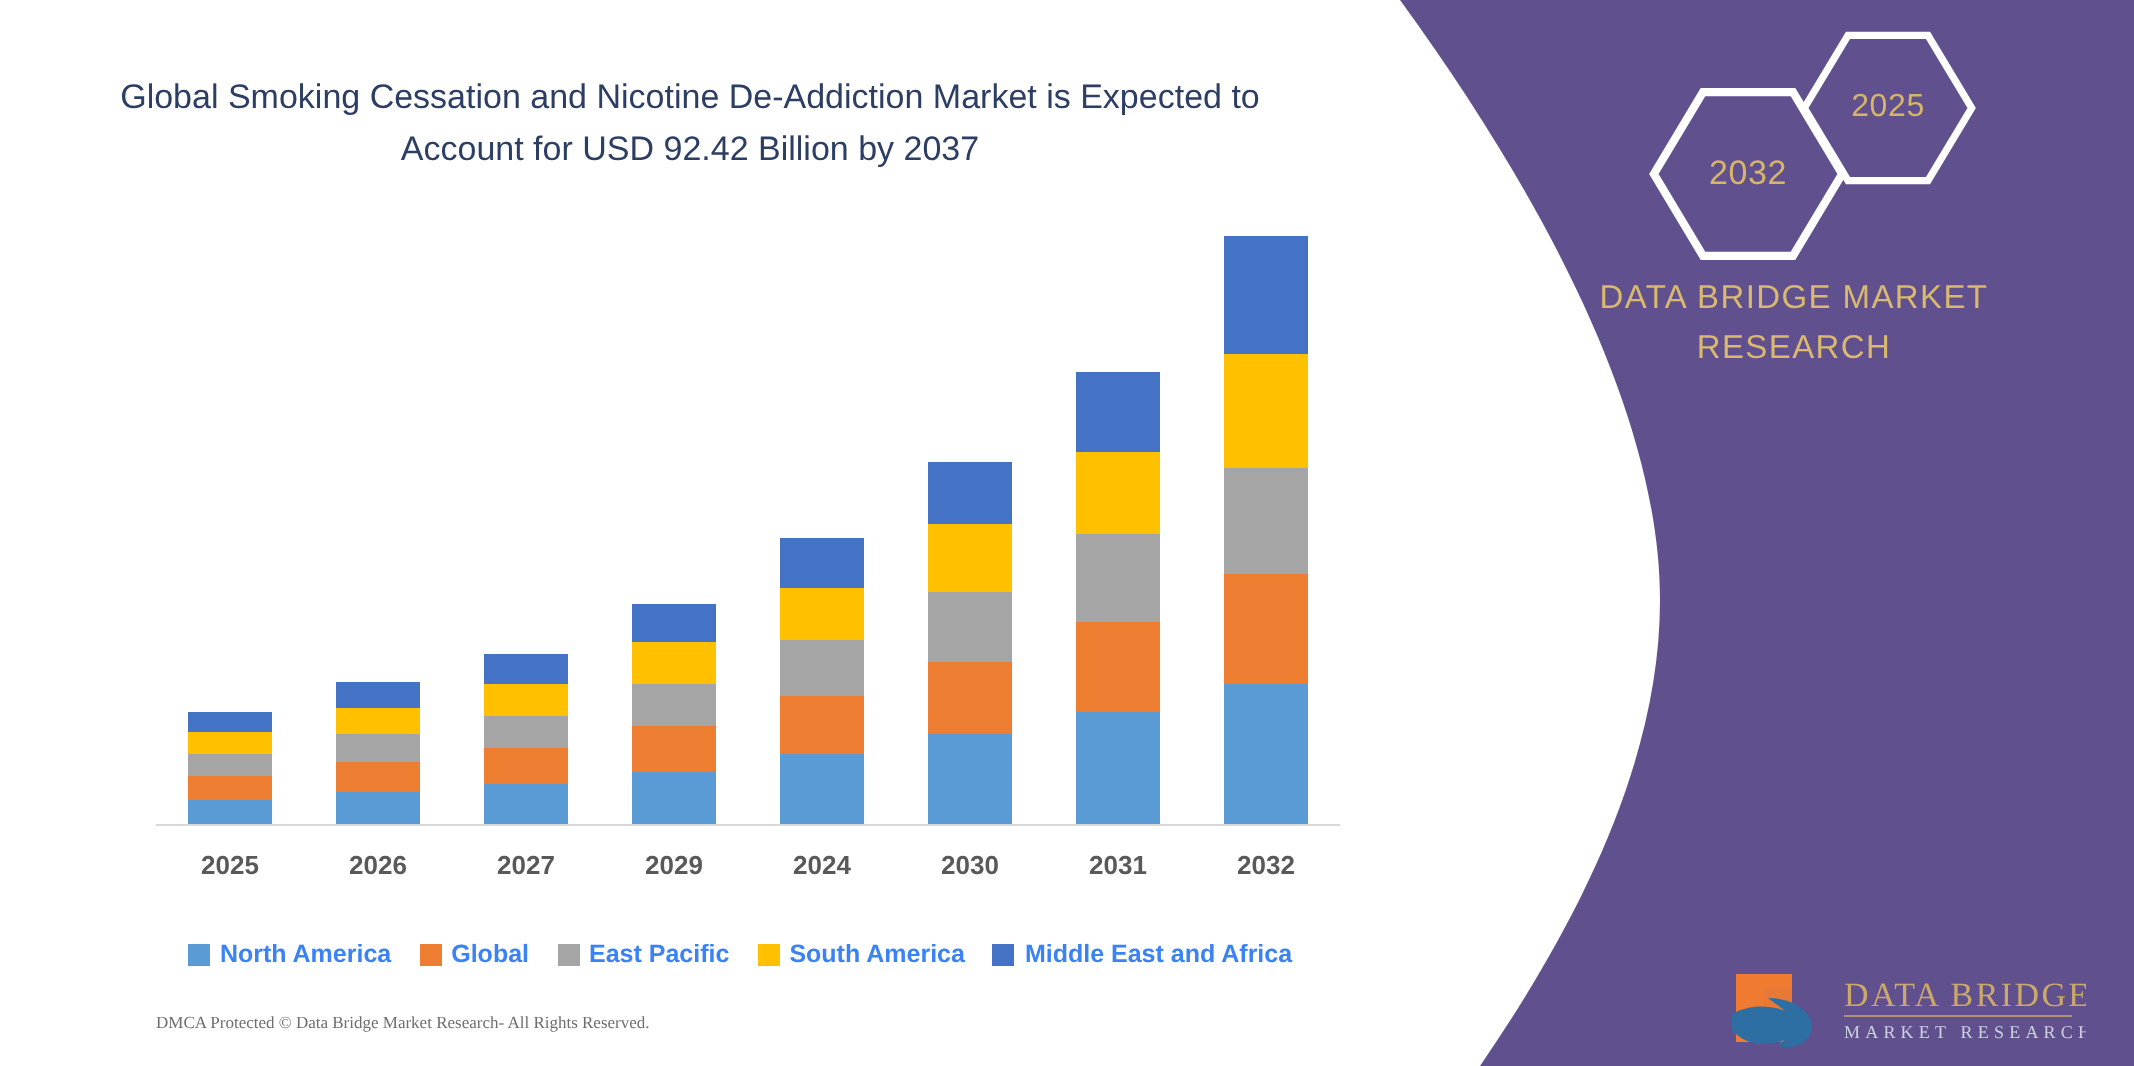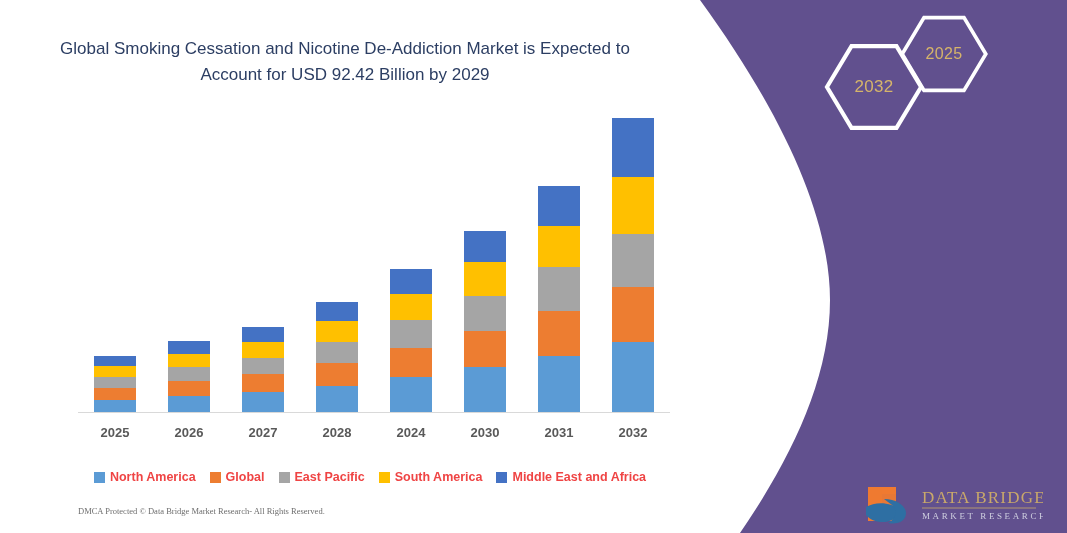--- a/index.html
+++ b/index.html
@@ -174,21 +174,21 @@
   .legend-item {
     display: flex;
     align-items: center;
     gap: 5px;
   }
   .legend-swatch {
     width: 11px; height: 11px;
     flex: 0 0 auto;
   }
   .legend-text {
-    color: #ef4444;
+    color: #3b82f6;
     font-size: 12.5px;
     font-weight: bold;
     white-space: nowrap;
   }
 
   .footer {
     position: absolute;
     left: 78px;
     top: 506px;
     width: 600px;
@@ -203,21 +203,21 @@
     white-space: nowrap;
   }
 </style>
 </head>
 <body>
 
 <div id="infographic">
 
   <div class="chart-area">
 
-    <div class="chart-title">Global Smoking Cessation and Nicotine De-Addiction Market is Expected to Account for USD 92.42 Billion by 2029</div>
+    <div class="chart-title">Global Smoking Cessation and Nicotine De-Addiction Market is Expected to Account for USD 92.42 Billion by 2037</div>
 
     <div class="plot">
       <div class="bars" id="bars">
           <div class="bar-col">
             <div class="seg" style="height: 13.4062px; background: rgb(91, 155, 213);"></div>
             <div class="seg" style="height: 11.8102px; background: rgb(237, 125, 49);"></div>
             <div class="seg" style="height: 11.1718px; background: rgb(165, 165, 165);"></div>
             <div class="seg" style="height: 10.8526px; background: rgb(255, 192, 0);"></div>
             <div class="seg" style="height: 10.2142px; background: rgb(68, 114, 196);"></div>
           </div>
@@ -272,21 +272,21 @@
           </div>
         </div>
     </div>
 
     <div class="axis-line"></div>
 
     <div class="x-labels" id="x-labels">
         <div class="x-label">2025</div>
         <div class="x-label">2026</div>
         <div class="x-label">2027</div>
-        <div class="x-label">2028</div>
+        <div class="x-label">2029</div>
         <div class="x-label">2024</div>
         <div class="x-label">2030</div>
         <div class="x-label">2031</div>
         <div class="x-label">2032</div>
       </div>
 
     <div class="legend" id="legend">
         <div class="legend-item">
           <span class="legend-swatch" style="background: rgb(91, 155, 213);"></span>
           <span class="legend-text">North America</span>
@@ -335,20 +335,21 @@
 
       <div class="hex hex-2025">
         <svg viewBox="0 0 100 88">
           <polygon points="28,4 72,4 96,44 72,84 28,84 4,44" fill="none" stroke="#ffffff" stroke-width="4"></polygon>
         </svg>
         <span class="hex-label">2025</span>
       </div>
 
     </div>
 
+    <div class="brand-name">DATA BRIDGE MARKET RESEARCH</div>
   </div>
 
   <div class="logo">
     <svg viewBox="0 0 185 52">
 
       <path d="M10 10 L38 10 L38 17 L24 17 L24 44 L10 44 Z" fill="#ef7a30"></path>
       <path d="M24 10 L38 10 L38 44 L24 44 Z" fill="#ef7a30" opacity="0.95"></path>
 
       <path d="M8 30 C18 24 34 25 44 34 C36 48 16 48 8 38 Z" fill="#2e6fa3"></path>
       <path d="M26 22 C40 22 48 30 48 36 C48 44 40 48 30 46 C38 42 40 34 34 28 Z" fill="#2e6fa3"></path>

